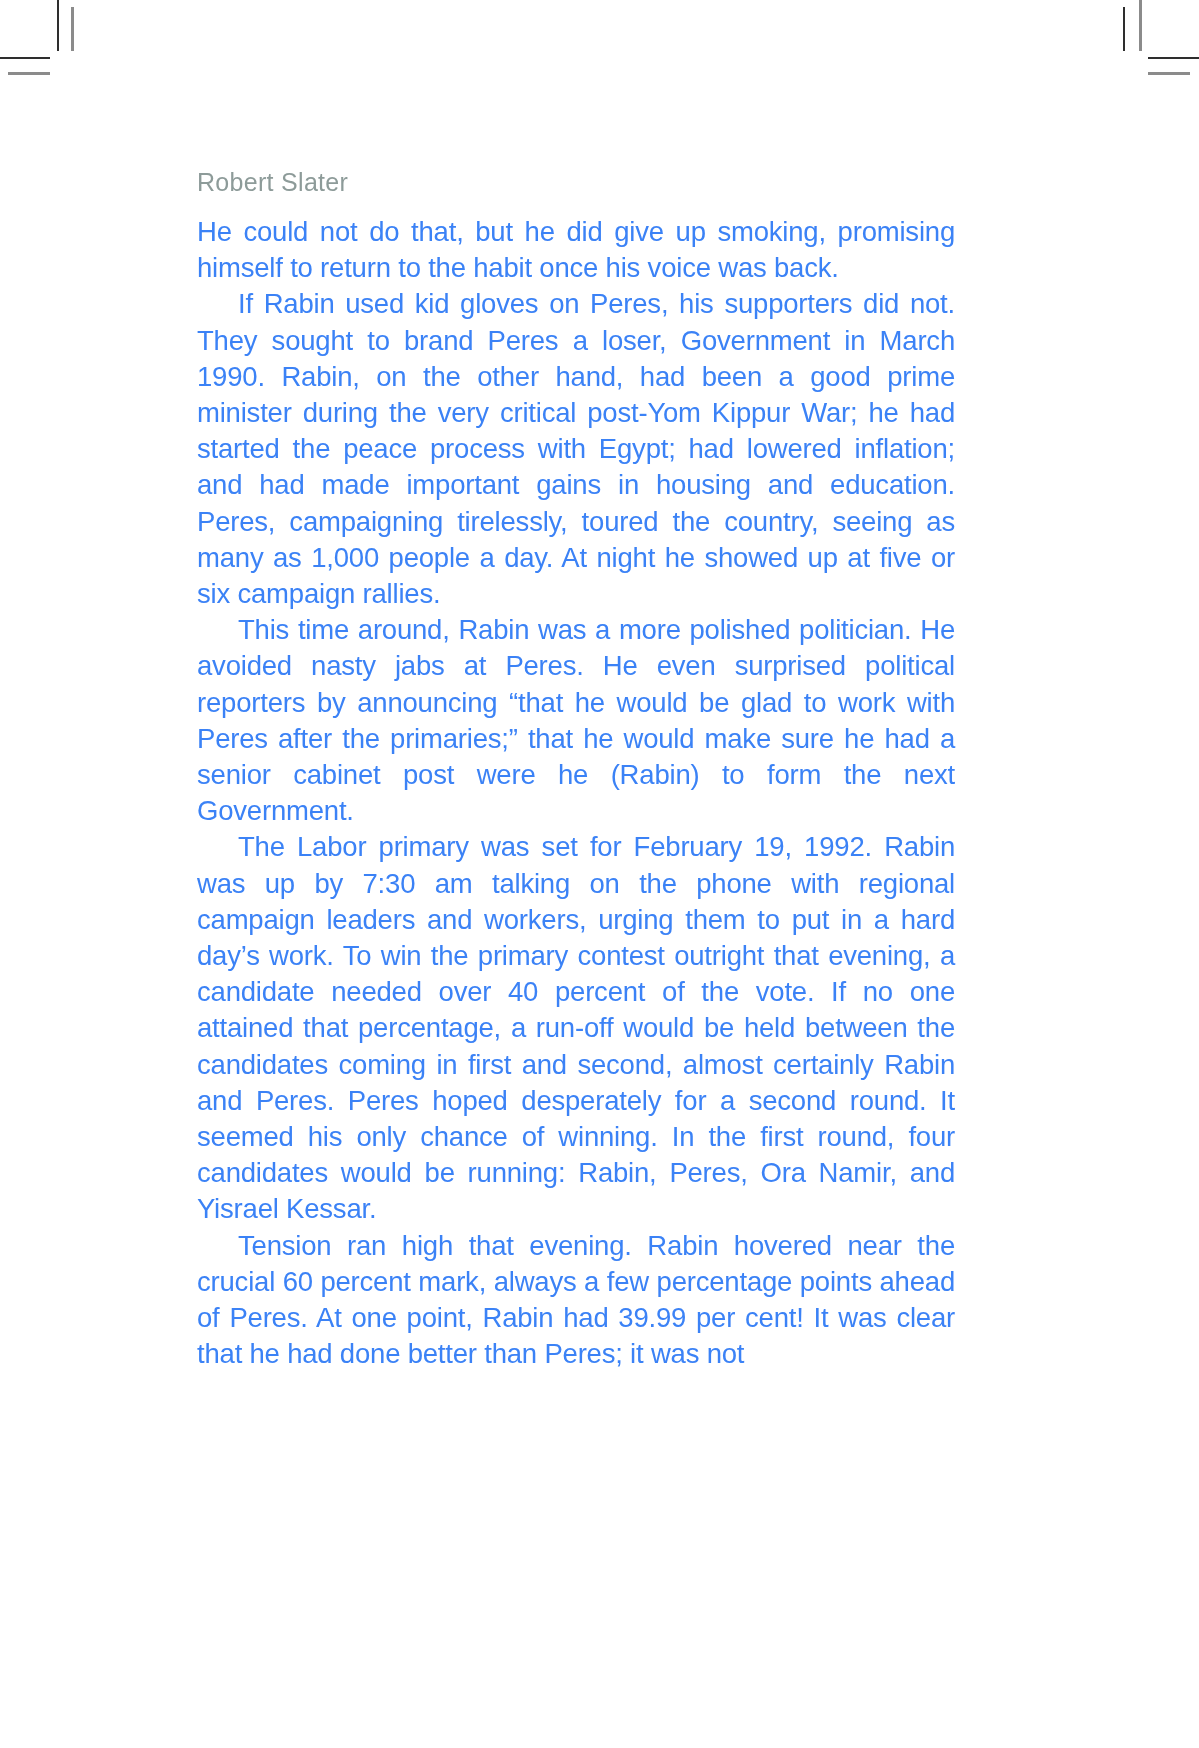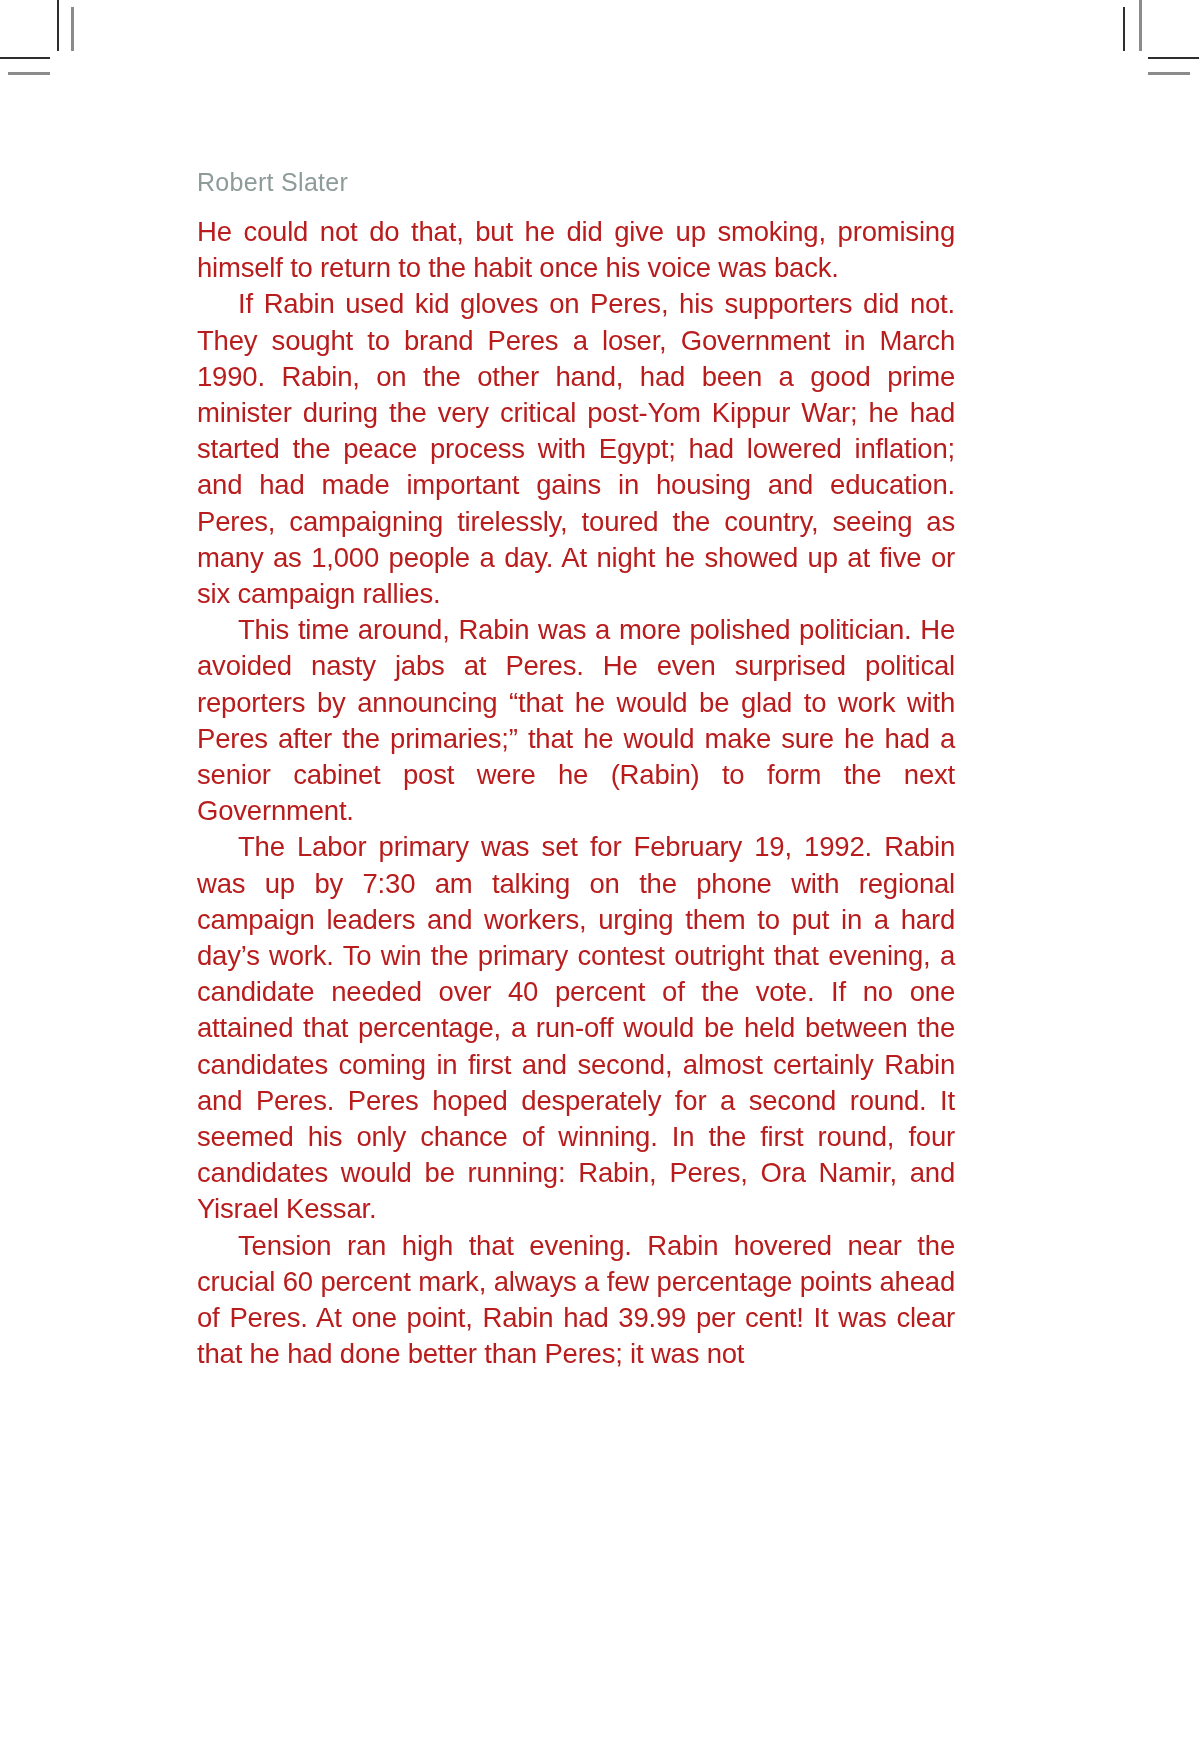--- a/index.html
+++ b/index.html
@@ -54,21 +54,21 @@
 
   
   .body-text {
     position: absolute;
     left: 197px;
     top: 214px;
     width: 758px;
     font-size: 27.5px;
     line-height: 36.2px;
     letter-spacing: -0.2px;
-    color: #b91c1c;
+    color: #3b82f6;
     text-align: justify;
     hyphens: none;
   }
   .body-text p {
     margin: 0;
     padding: 0;
     text-indent: 41px;
   }
   .body-text p.no-indent {
     text-indent: 0;

